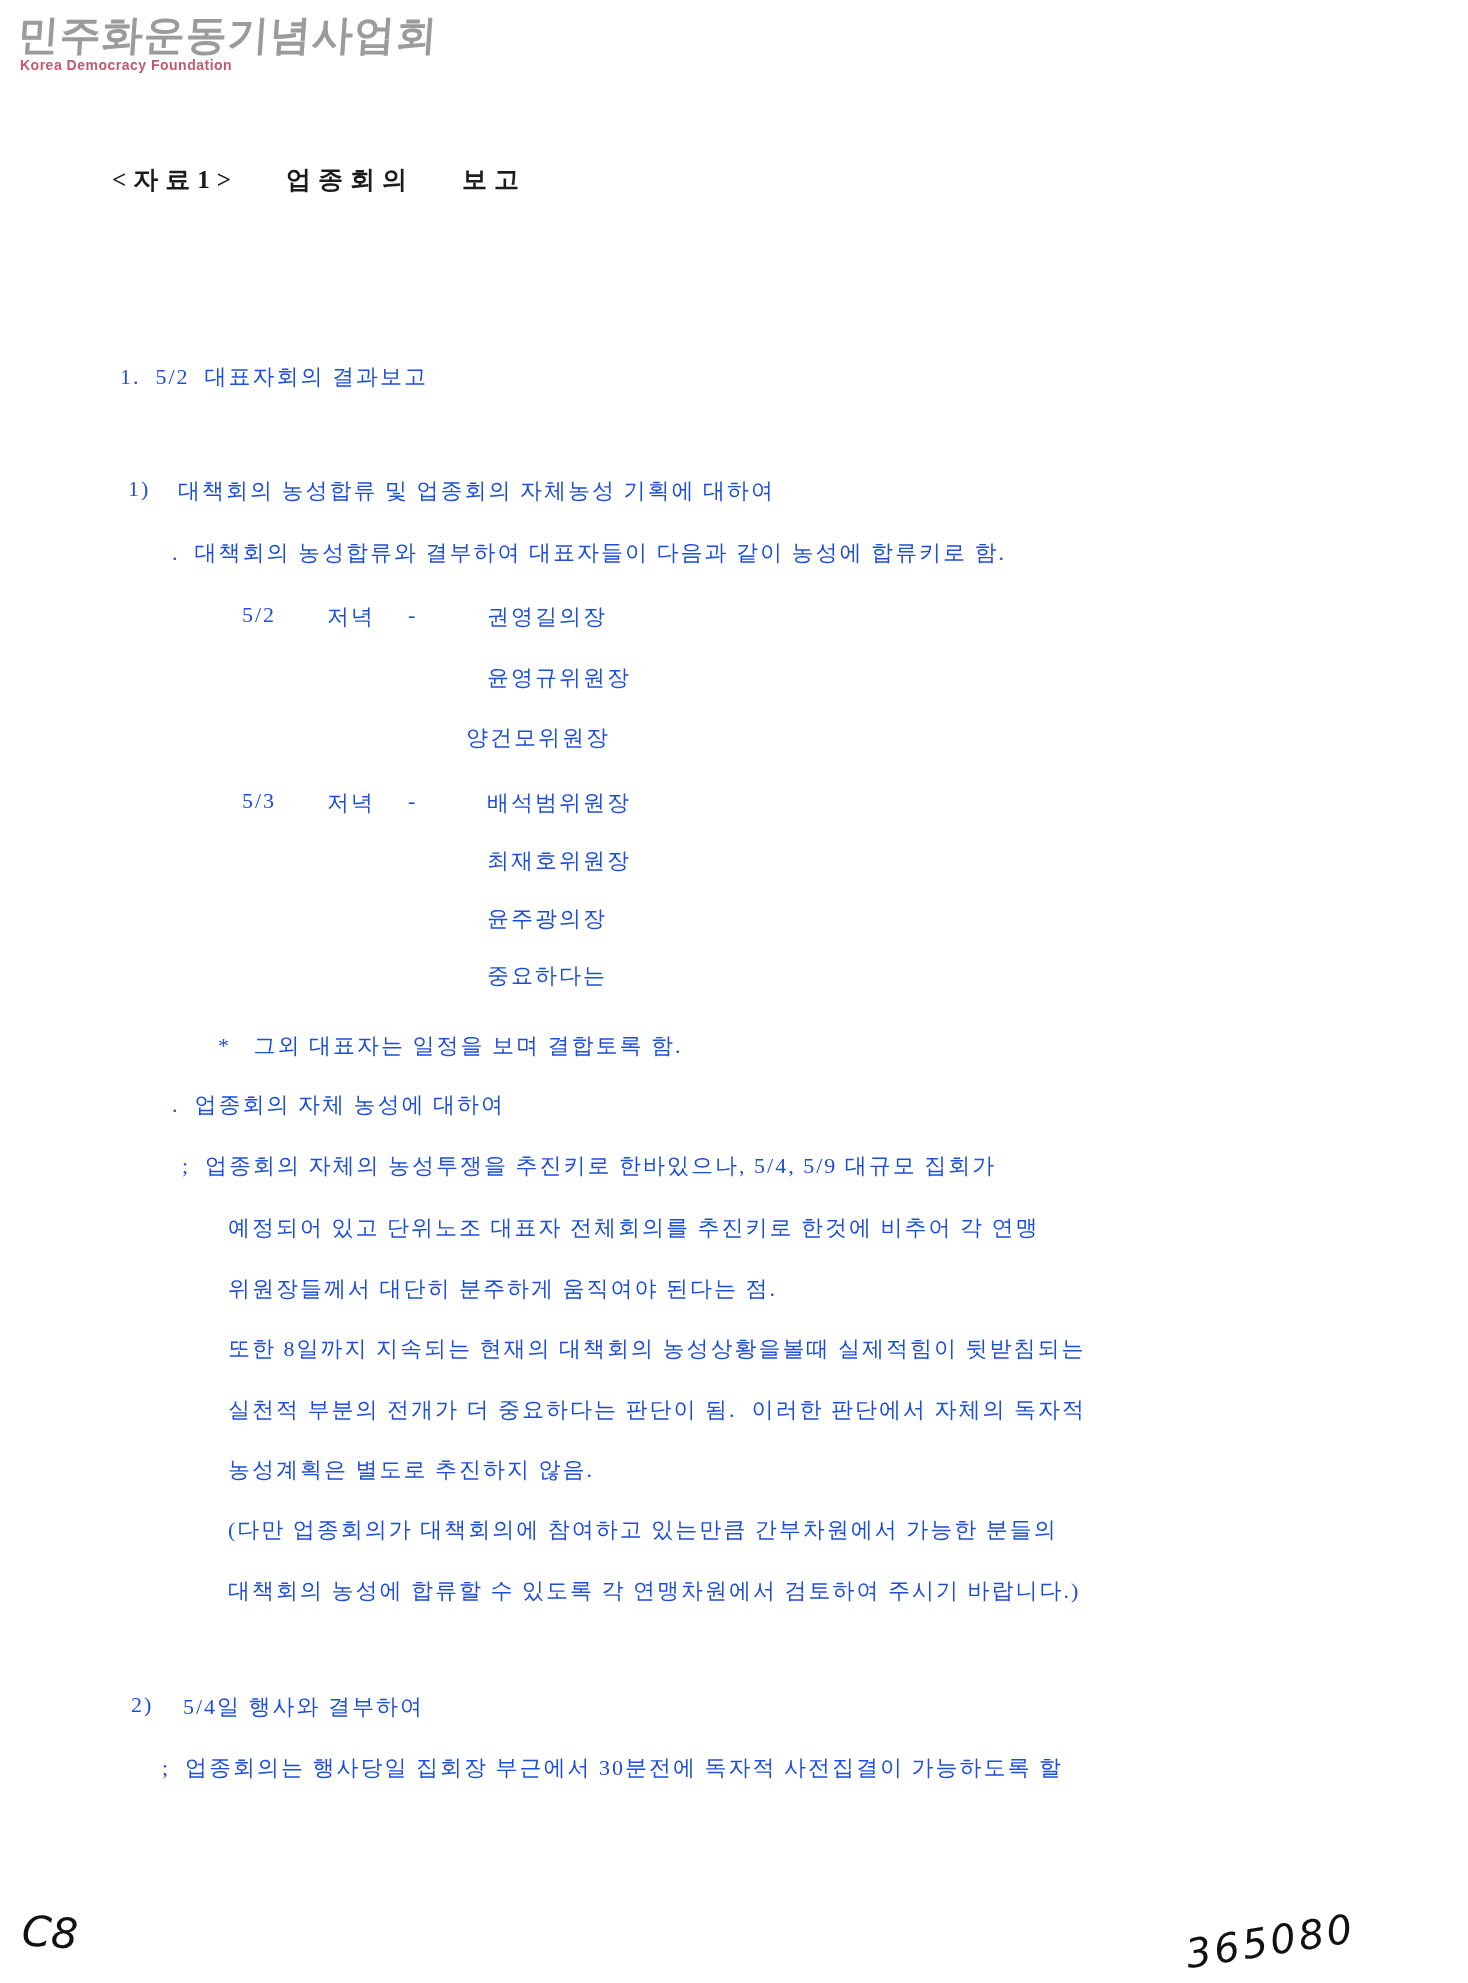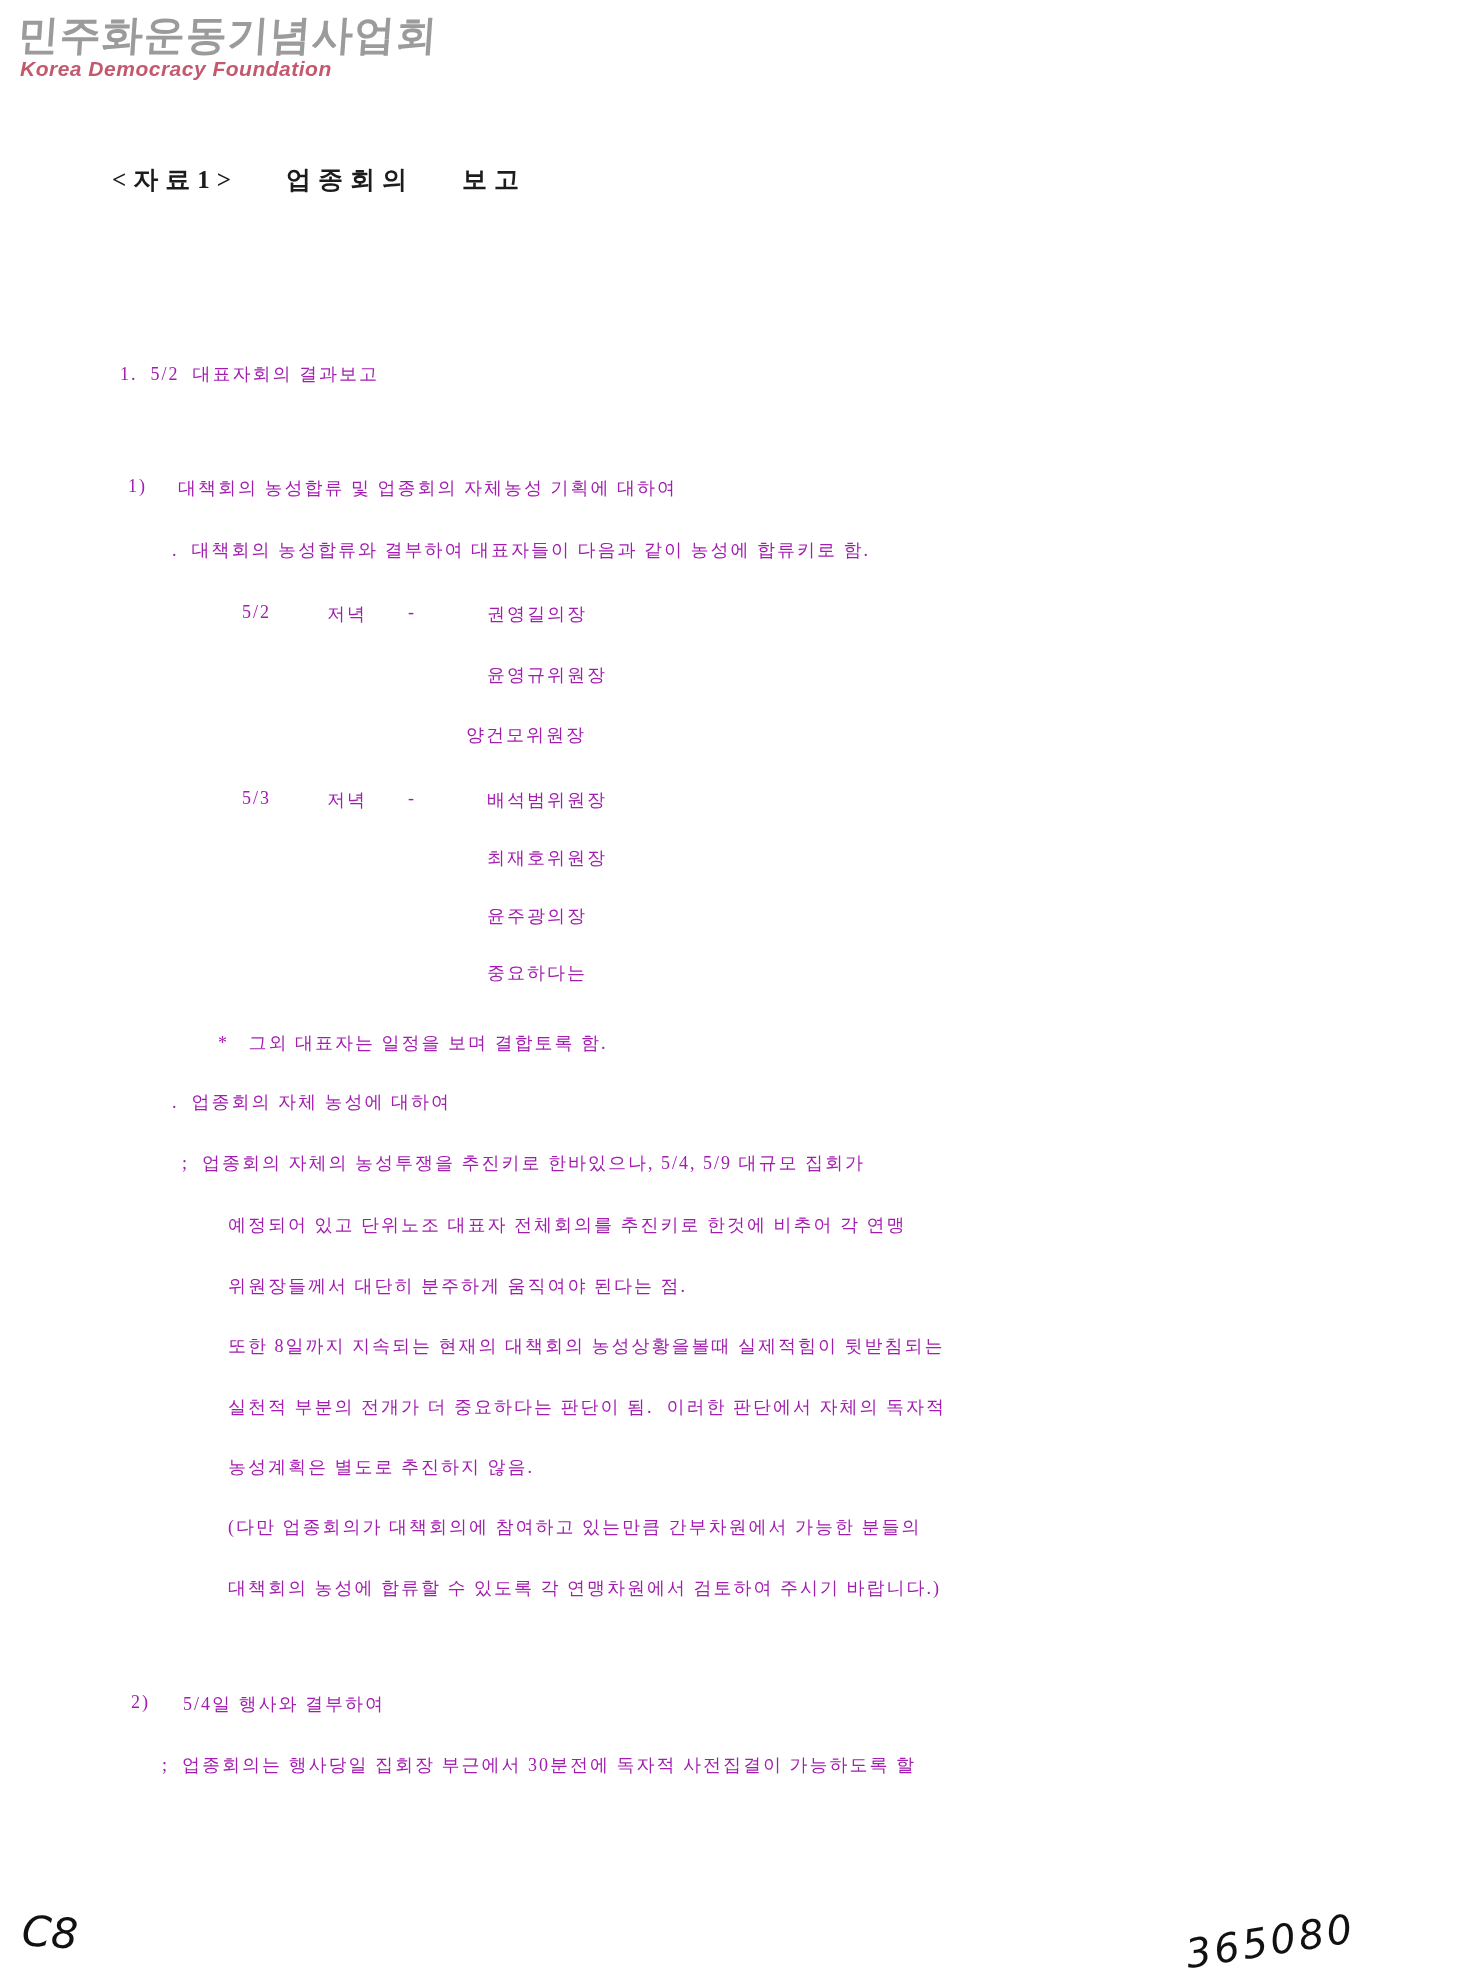--- a/index.html
+++ b/index.html
@@ -12,44 +12,43 @@
     color: #1c1c1c;
   }
   .page {
     position: absolute;
     inset: 0;
     background: #ffffff;
     overflow: hidden;
   }
   .line {
     position: absolute;
-    font-size: 18px;
+    font-size: 22px;
     letter-spacing: 2px;
     white-space: pre;
-    color: #a21caf;
+    color: #1d4ed8;
   }
   .logo-kr {
     position: absolute;
     left: 18px;
     top: 8px;
     font-size: 41px;
     font-weight: bold;
     letter-spacing: 1px;
     color: #9b9b9b;
     font-family: "DejaVu Sans", "Liberation Sans", sans-serif;
     transform: skewX(-4deg);
     white-space: pre;
   }
   .logo-en {
     position: absolute;
     left: 20px;
     top: 57px;
-    font-size: 21px;
+    font-size: 14px;
     font-weight: bold;
-    font-style: italic;
     letter-spacing: 0.5px;
     color: #c4596e;
     font-family: "Liberation Sans", "DejaVu Sans", sans-serif;
     white-space: pre;
   }
   .doc-title {
     position: absolute;
     left: 112px;
     top: 163px;
     display: flex;

